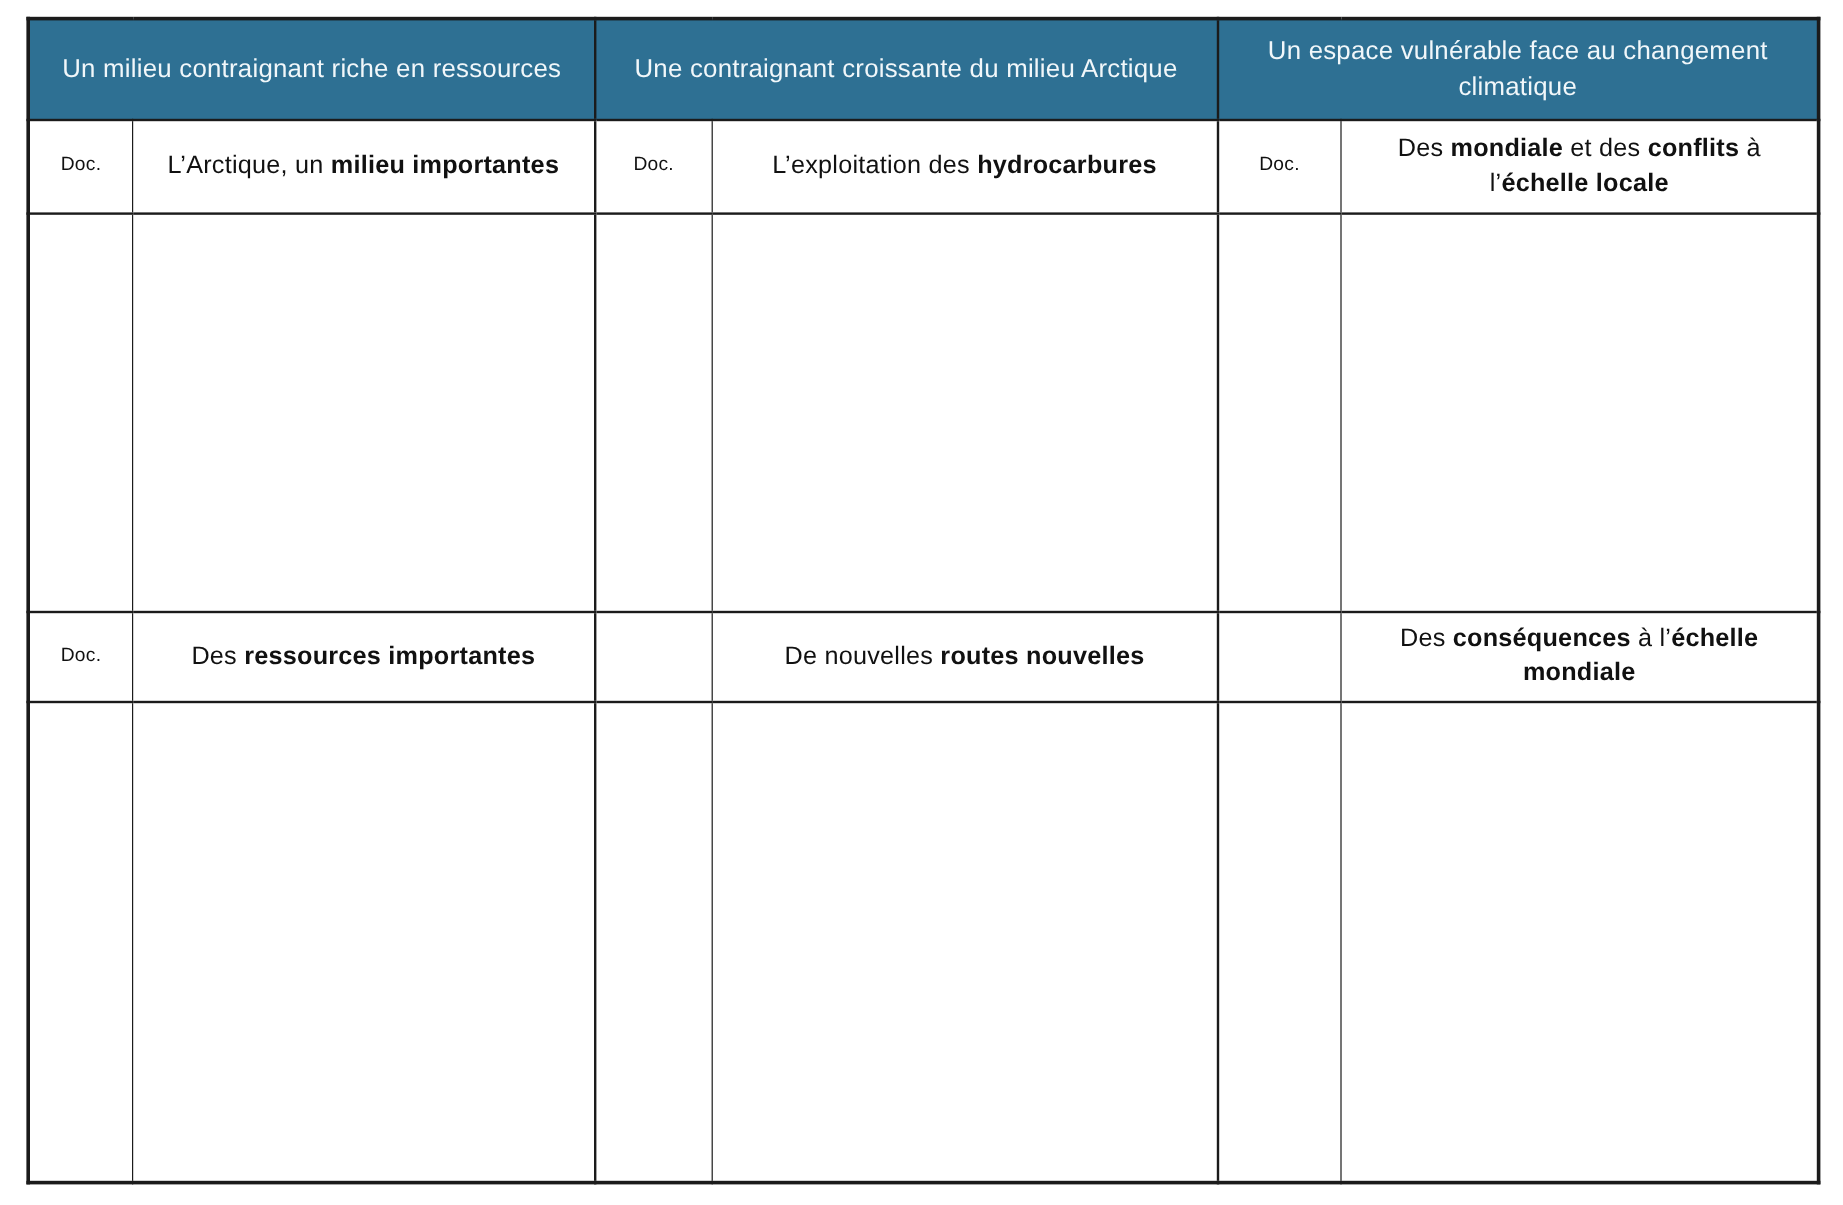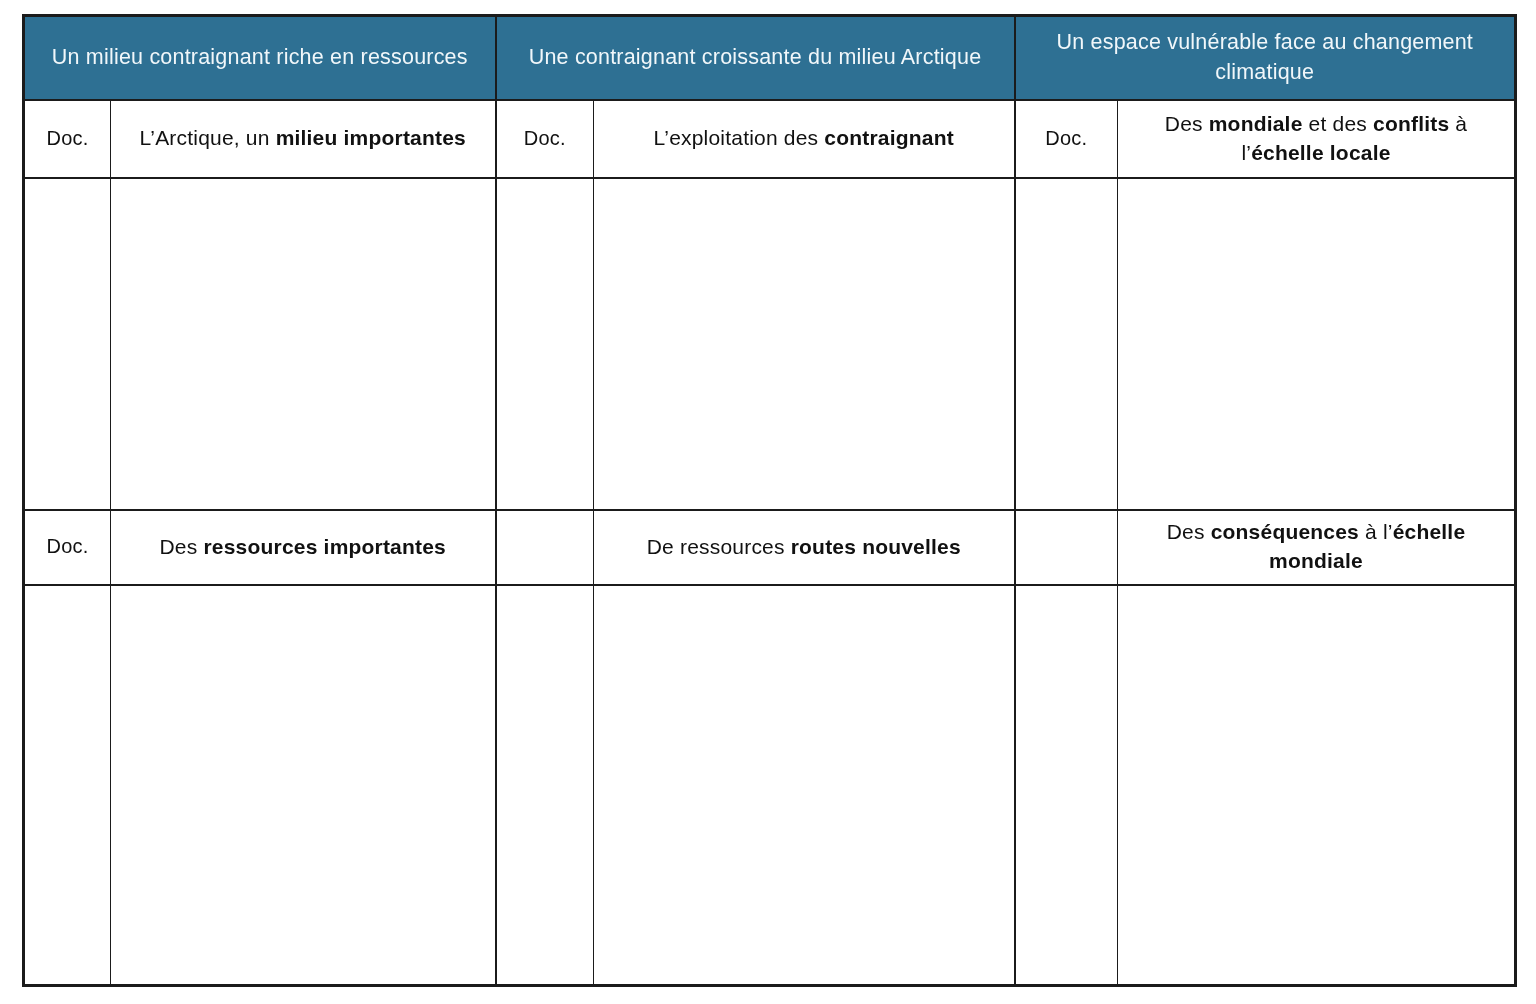--- a/index.html
+++ b/index.html
@@ -56,21 +56,21 @@
     font-weight: 400;
     font-size: 21.5px;
     border-bottom-width: 2.5px;
     padding: 0 26px;
   }
   tr.r-header  { height: 84px; }
   tr.r-title1  { height: 78px; }
   tr.r-blank1  { height: 332px; }
   tr.r-title2  { height: 75px; }
   tr.r-blank2  { height: 401px; }
-  td.doc-cell  { font-size: 20px; }
+  td.doc-cell  { font-size: 16px; }
   td.title-cell b, td.title-cell .seg-b { font-weight: 700; }
 </style>
 </head>
 <body>
 
 <div class="page">
   <table class="arctic-table">
     <colgroup>
       <col style="width:87px">
         <col style="width:385px">
@@ -83,39 +83,39 @@
       <tr class="r-header">
         <th colspan="2" class="header-cell">Un milieu contraignant riche en ressources</th>
         <th colspan="2" class="header-cell block-start">Une contraignant croissante du milieu Arctique</th>
         <th colspan="2" class="header-cell block-start">Un espace vulnérable face au changement climatique</th>
       </tr>
 
       <tr class="r-title1">
         <td class="doc-cell">Doc.</td>
         <td class="title-cell"><span>L’Arctique, un </span><b>milieu importantes</b></td>
         <td class="doc-cell block-start">Doc.</td>
-        <td class="title-cell"><span>L’exploitation des </span><b>contraignant</b></td>
+        <td class="title-cell"><span>L’exploitation des </span><b>hydrocarbures</b></td>
         <td class="doc-cell block-start">Doc.</td>
         <td class="title-cell"><span>Des </span><b>mondiale</b><span> et des </span><b>conflits</b><span> à l’</span><b>échelle locale</b></td>
       </tr>
 
       <tr class="r-blank1">
         <td class="doc-cell"></td>
         <td class="title-cell"></td>
         <td class="doc-cell block-start"></td>
         <td class="title-cell"></td>
         <td class="doc-cell block-start"></td>
         <td class="title-cell"></td>
       </tr>
 
       <tr class="r-title2">
         <td class="doc-cell">Doc.</td>
         <td class="title-cell"><span>Des </span><b>ressources importantes</b></td>
         <td class="doc-cell block-start"></td>
-        <td class="title-cell"><span>De ressources </span><b>routes nouvelles</b></td>
+        <td class="title-cell"><span>De nouvelles </span><b>routes nouvelles</b></td>
         <td class="doc-cell block-start"></td>
         <td class="title-cell"><span>Des </span><b>conséquences</b><span> à l’</span><b>échelle mondiale</b></td>
       </tr>
 
       <tr class="r-blank2">
         <td class="doc-cell"></td>
         <td class="title-cell"></td>
         <td class="doc-cell block-start"></td>
         <td class="title-cell"></td>
         <td class="doc-cell block-start"></td>

